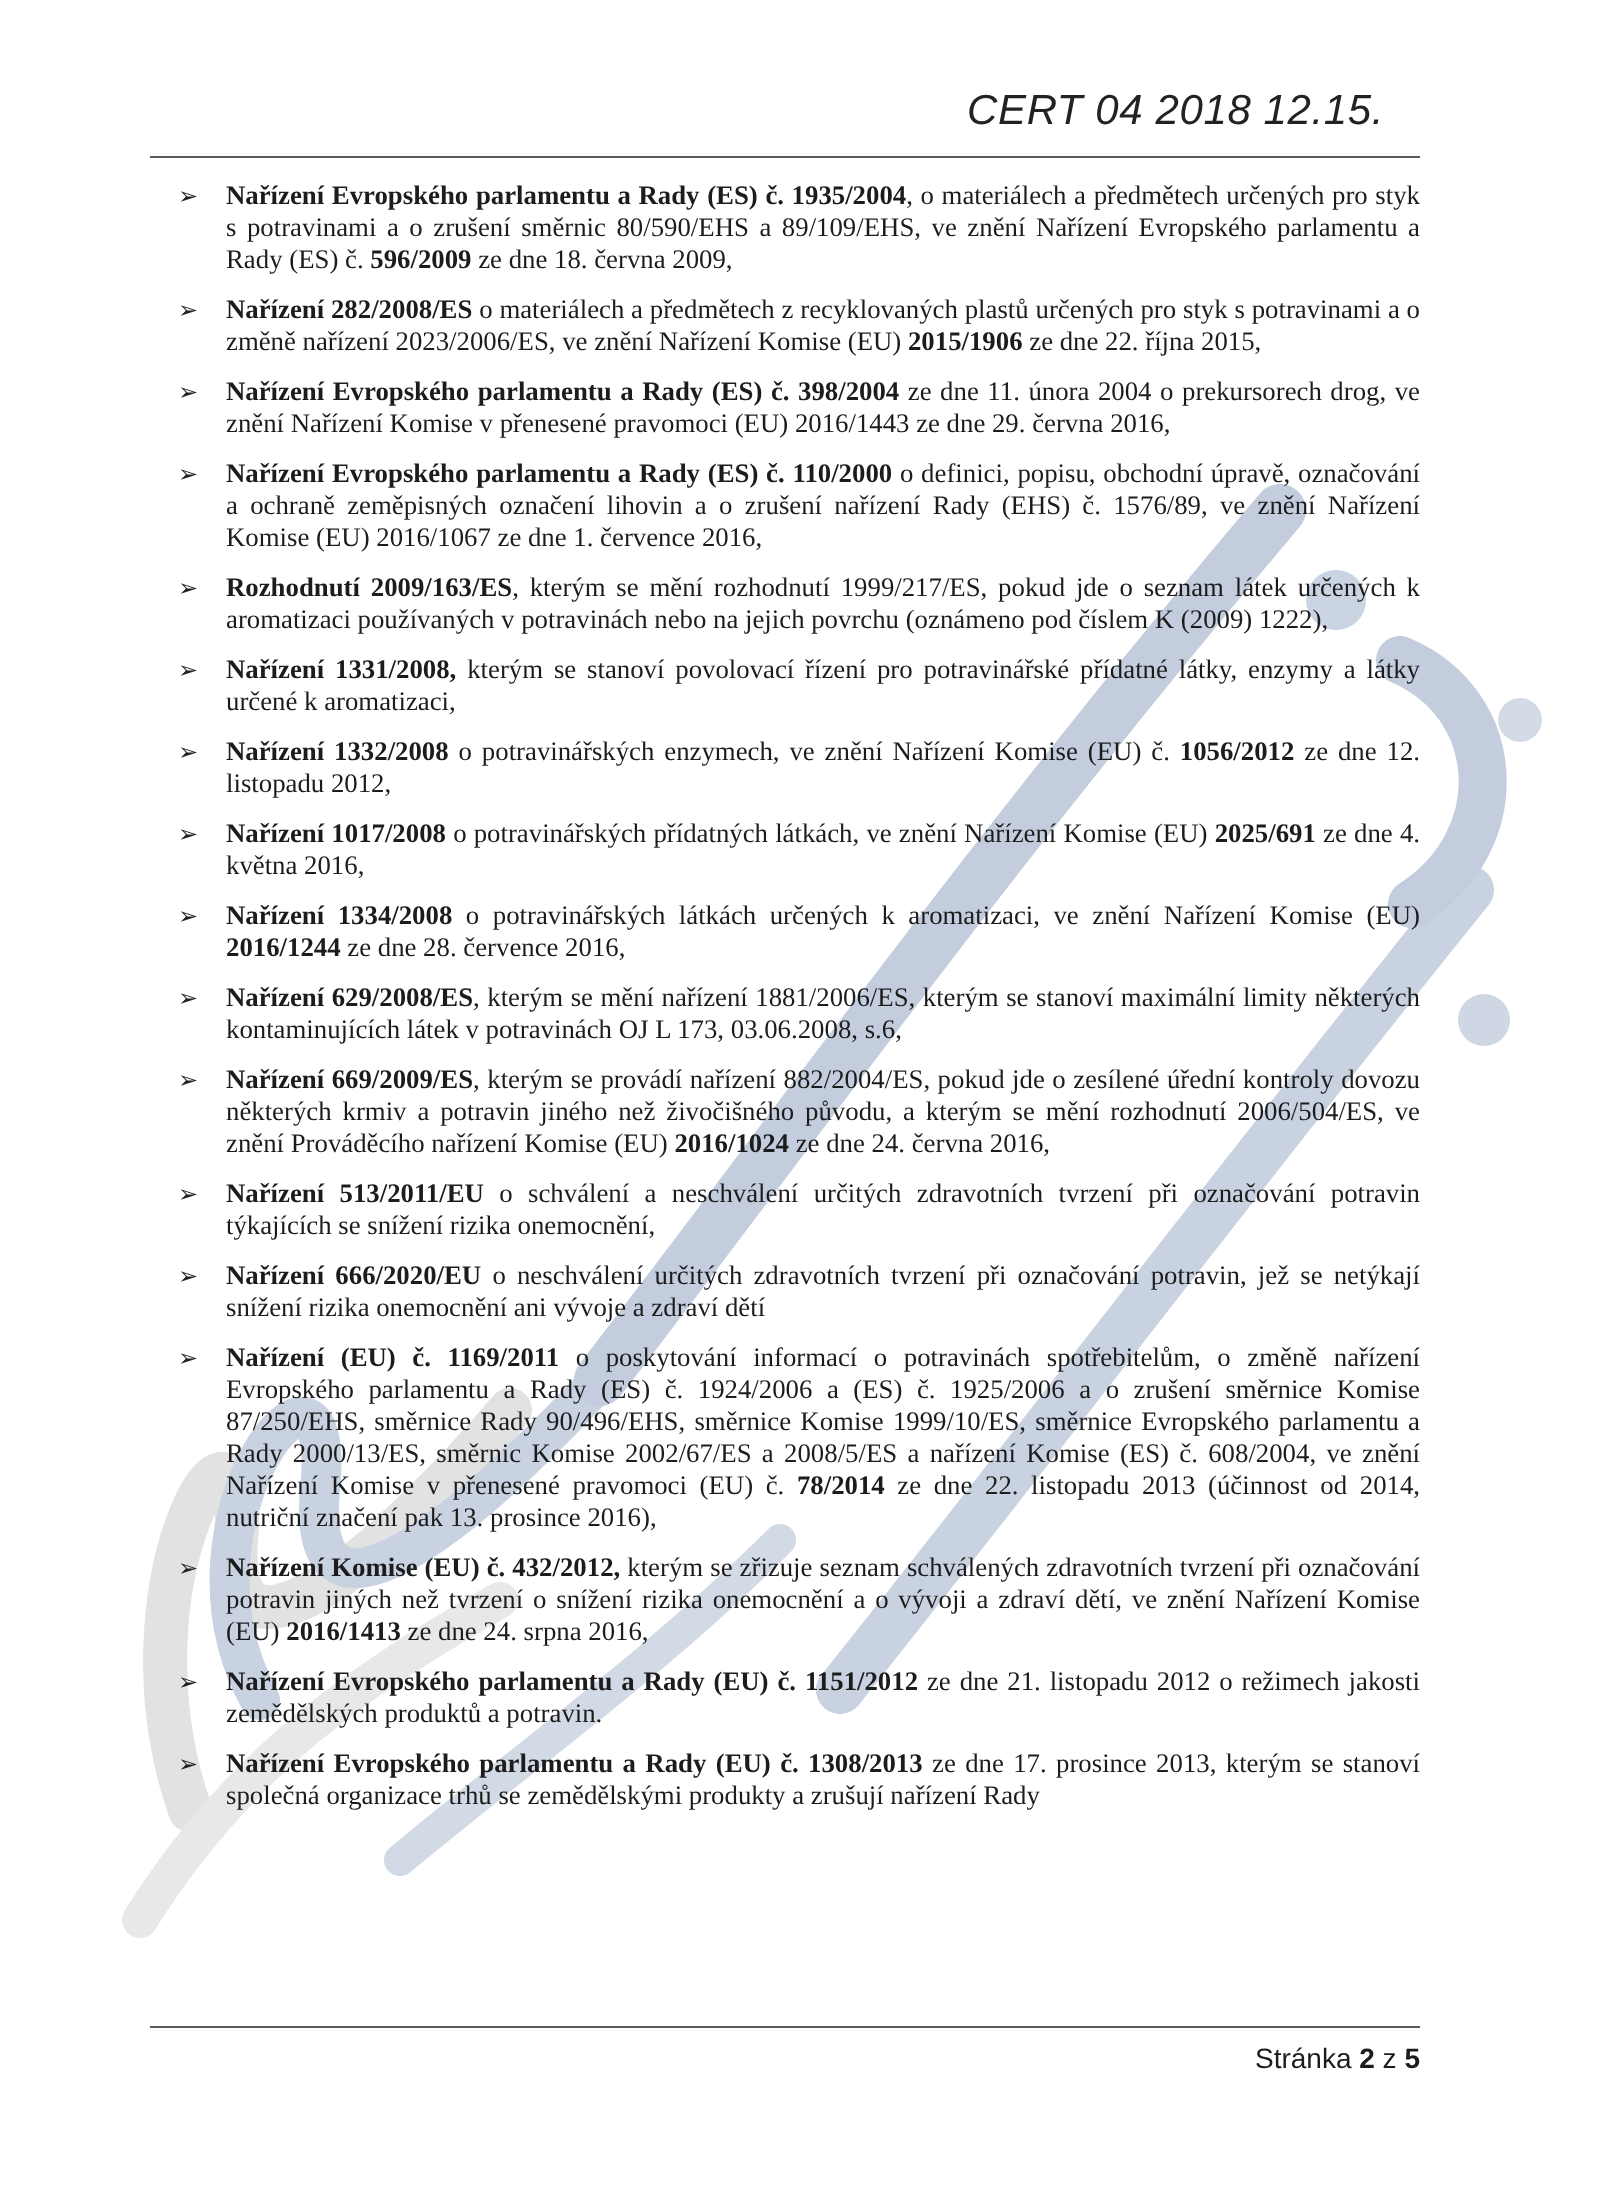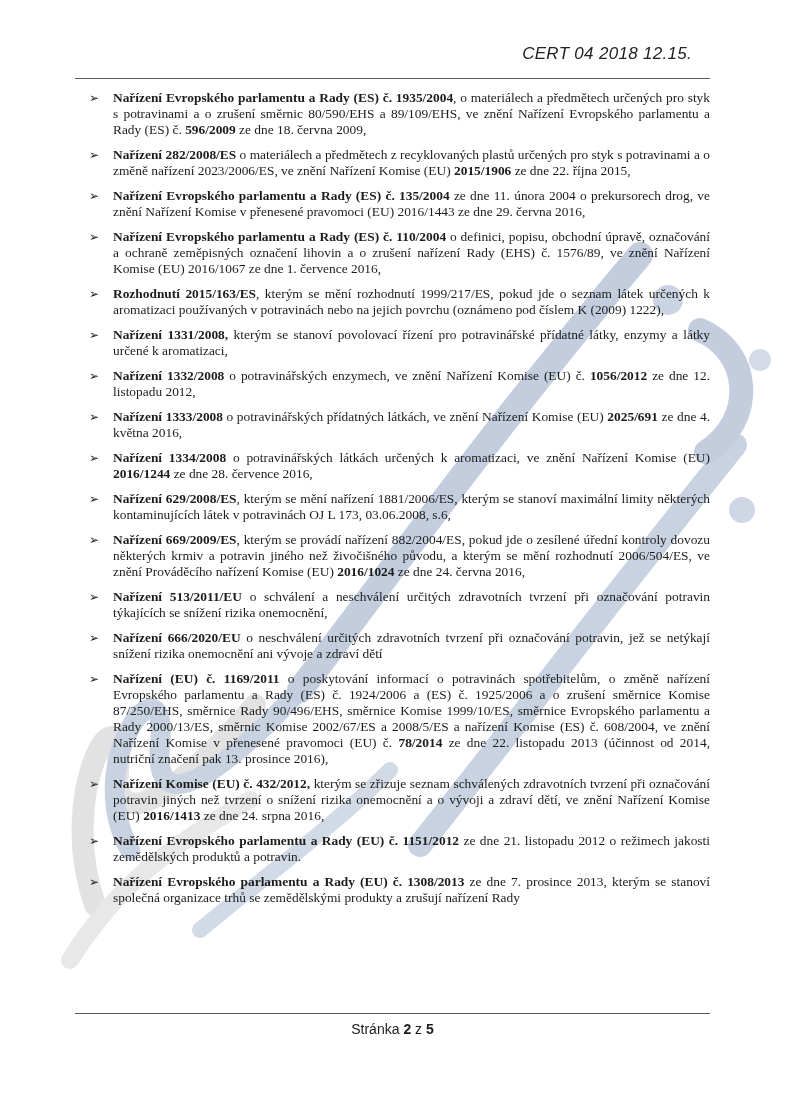--- a/index.html
+++ b/index.html
@@ -20,21 +20,21 @@
     pointer-events: none;
   }
 
   .doc-code {
     position: absolute;
     top: 44px;
     right: 108px;
     z-index: 2;
     font-family: "Liberation Sans", sans-serif;
     font-style: italic;
-    font-size: 17px;
+    font-size: 21px;
     color: #222;
     letter-spacing: 0.3px;
   }
   .rule {
     position: absolute;
     left: 75px;
     width: 635px;
     height: 0;
     border-top: 1.2px solid #5a5a5a;
     z-index: 2;
@@ -66,21 +66,21 @@
     color: #222;
   }
   .item .b { font-weight: bold; }
 
   .footer {
     position: absolute;
     top: 1021px;
     left: 75px;
     width: 635px;
     z-index: 2;
-    text-align: center;
+    text-align: right;
     font-family: "Liberation Sans", sans-serif;
     font-size: 14px;
     color: #1c1c1c;
   }
   .footer .b { font-weight: bold; }
 </style>
 </head>
 <body>
 
 <div class="page">
@@ -110,41 +110,41 @@
   <div class="item" style="">
       <span class="bullet">➢</span>
       <span><span class="b">Nařízení Evropského parlamentu a Rady (ES) č. 1935/2004</span><span>, o materiálech a předmětech určených pro styk s potravinami a o zrušení směrnic 80/590/EHS a 89/109/EHS, ve znění Nařízení Evropského parlamentu a Rady (ES) č. </span><span class="b">596/2009</span><span> ze dne 18. června 2009,</span></span>
     </div>
       <div class="item" style="">
       <span class="bullet">➢</span>
       <span><span class="b">Nařízení 282/2008/ES</span><span> o materiálech a předmětech z recyklovaných plastů určených pro styk s potravinami a o změně nařízení 2023/2006/ES, ve znění Nařízení Komise (EU) </span><span class="b">2015/1906</span><span> ze dne 22. října 2015,</span></span>
     </div>
       <div class="item" style="">
       <span class="bullet">➢</span>
-      <span><span class="b">Nařízení Evropského parlamentu a Rady (ES) č. 135/2004</span><span> ze dne 11. února 2004 o prekursorech drog, ve znění Nařízení Komise v přenesené pravomoci (EU) 2016/1443 ze dne 29. června 2016,</span></span>
+      <span><span class="b">Nařízení Evropského parlamentu a Rady (ES) č. 398/2004</span><span> ze dne 11. února 2004 o prekursorech drog, ve znění Nařízení Komise v přenesené pravomoci (EU) 2016/1443 ze dne 29. června 2016,</span></span>
     </div>
       <div class="item" style="">
       <span class="bullet">➢</span>
-      <span><span class="b">Nařízení Evropského parlamentu a Rady (ES) č. 110/2004</span><span> o definici, popisu, obchodní úpravě, označování a ochraně zeměpisných označení lihovin a o zrušení nařízení Rady (EHS) č. 1576/89, ve znění Nařízení Komise (EU) 2016/1067 ze dne 1. července 2016,</span></span>
+      <span><span class="b">Nařízení Evropského parlamentu a Rady (ES) č. 110/2000</span><span> o definici, popisu, obchodní úpravě, označování a ochraně zeměpisných označení lihovin a o zrušení nařízení Rady (EHS) č. 1576/89, ve znění Nařízení Komise (EU) 2016/1067 ze dne 1. července 2016,</span></span>
     </div>
       <div class="item" style="">
       <span class="bullet">➢</span>
-      <span><span class="b">Rozhodnutí 2015/163/ES</span><span>, kterým se mění rozhodnutí 1999/217/ES, pokud jde o seznam látek určených k aromatizaci používaných v potravinách nebo na jejich povrchu (oznámeno pod číslem K (2009) 1222),</span></span>
+      <span><span class="b">Rozhodnutí 2009/163/ES</span><span>, kterým se mění rozhodnutí 1999/217/ES, pokud jde o seznam látek určených k aromatizaci používaných v potravinách nebo na jejich povrchu (oznámeno pod číslem K (2009) 1222),</span></span>
     </div>
       <div class="item" style="">
       <span class="bullet">➢</span>
       <span><span class="b">Nařízení 1331/2008,</span><span> kterým se stanoví povolovací řízení pro potravinářské přídatné látky, enzymy a látky určené k aromatizaci,</span></span>
     </div>
       <div class="item" style="">
       <span class="bullet">➢</span>
       <span><span class="b">Nařízení 1332/2008</span><span> o potravinářských enzymech, ve znění Nařízení Komise (EU) č. </span><span class="b">1056/2012</span><span> ze dne 12. listopadu 2012,</span></span>
     </div>
       <div class="item" style="">
       <span class="bullet">➢</span>
-      <span><span class="b">Nařízení 1333/2008</span><span> o potravinářských přídatných látkách, ve znění Nařízení Komise (EU) </span><span class="b">2025/691</span><span> ze dne 4. května 2016,</span></span>
+      <span><span class="b">Nařízení 1017/2008</span><span> o potravinářských přídatných látkách, ve znění Nařízení Komise (EU) </span><span class="b">2025/691</span><span> ze dne 4. května 2016,</span></span>
     </div>
       <div class="item" style="">
       <span class="bullet">➢</span>
       <span><span class="b">Nařízení 1334/2008</span><span> o potravinářských látkách určených k aromatizaci, ve znění Nařízení Komise (EU) </span><span class="b">2016/1244</span><span> ze dne 28. července 2016,</span></span>
     </div>
       <div class="item" style="">
       <span class="bullet">➢</span>
       <span><span class="b">Nařízení 629/2008/ES</span><span>, kterým se mění nařízení 1881/2006/ES, kterým se stanoví maximální limity některých kontaminujících látek v potravinách  OJ L 173, 03.06.2008, s.6,</span></span>
     </div>
       <div class="item" style="">
@@ -166,21 +166,21 @@
       <div class="item" style="">
       <span class="bullet">➢</span>
       <span><span class="b">Nařízení Komise (EU) č. 432/2012,</span><span> kterým se zřizuje seznam schválených zdravotních tvrzení při označování potravin jiných než tvrzení o snížení rizika onemocnění a o vývoji a zdraví dětí, ve znění Nařízení Komise (EU) </span><span class="b">2016/1413</span><span> ze dne 24. srpna 2016,</span></span>
     </div>
       <div class="item" style="">
       <span class="bullet">➢</span>
       <span><span class="b">Nařízení Evropského parlamentu a Rady (EU) č. 1151/2012</span><span> ze dne 21. listopadu 2012 o režimech jakosti zemědělských produktů a potravin.</span></span>
     </div>
       <div class="item" style="">
       <span class="bullet">➢</span>
-      <span><span class="b">Nařízení Evropského parlamentu a Rady (EU) č. 1308/2013</span><span> ze dne 7. prosince 2013, kterým se stanoví společná organizace trhů se zemědělskými produkty a zrušují nařízení Rady</span></span>
+      <span><span class="b">Nařízení Evropského parlamentu a Rady (EU) č. 1308/2013</span><span> ze dne 17. prosince 2013, kterým se stanoví společná organizace trhů se zemědělskými produkty a zrušují nařízení Rady</span></span>
     </div>
     </div>
 
   <div class="rule rule-bottom"></div>
   <div class="footer">
     <span>Stránka </span><span class="b">2</span><span> z </span><span class="b">5</span>
   </div>
 
 </div>
 

